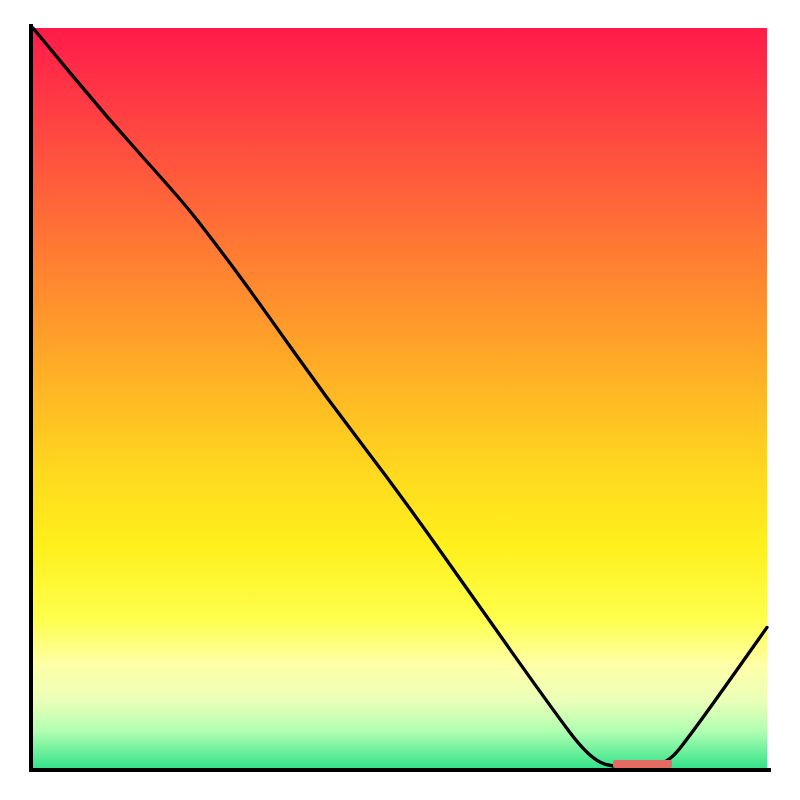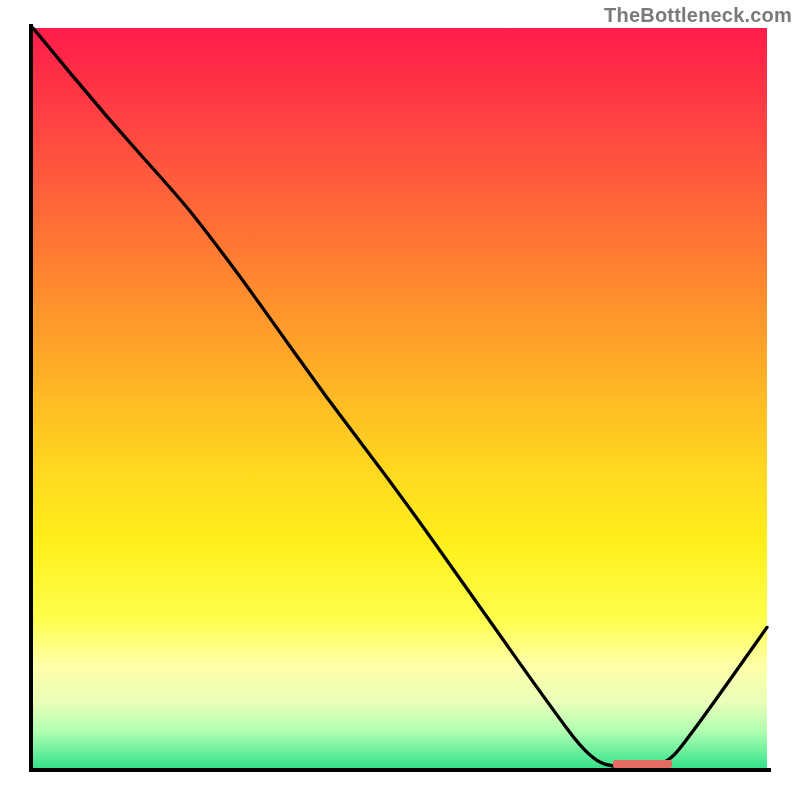--- a/index.html
+++ b/index.html
@@ -79,21 +79,20 @@
     position: absolute;
     background: #e36b63;
     height: 8px;
     border-radius: 2px;
   }
 </style>
 </head>
 <body>
 <div class="wrap">
 
-  <div class="source-label">TheBottleneck.com</div>
 
   <div class="plot"></div>
 
   <div class="axis-left"></div>
   <div class="axis-bottom"></div>
 
   <svg class="curve" viewBox="0 0 100 100" preserveAspectRatio="none">
     <path id="curvePath" fill="none" stroke="#000" stroke-width="0.45" stroke-linejoin="round" stroke-linecap="round" d="M 0 0 Q 0 0 5 6 Q 10 12 15 17.5 Q 20 23 22 25.5 Q 24 28 27 32 Q 30 36 35 43 Q 40 50 45 56.5 Q 50 63 55 70 Q 60 77 65 84 Q 70 91 73 95 Q 76 99 78 99.5 Q 80 100 83 100 Q 86 100 88 97.5 Q 90 95 95 88 T 100 81"></path>
   </svg>
 

